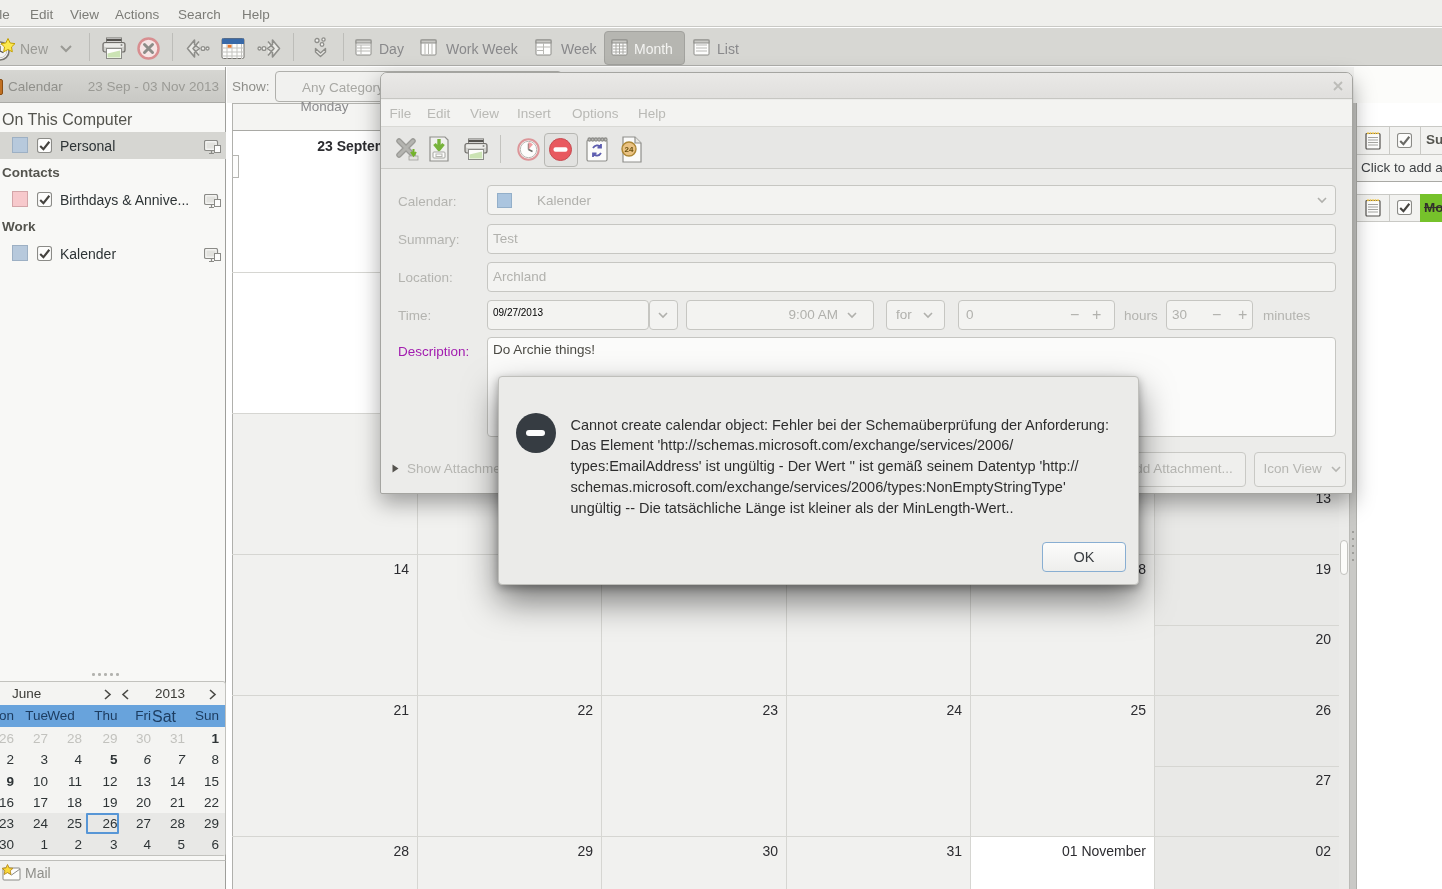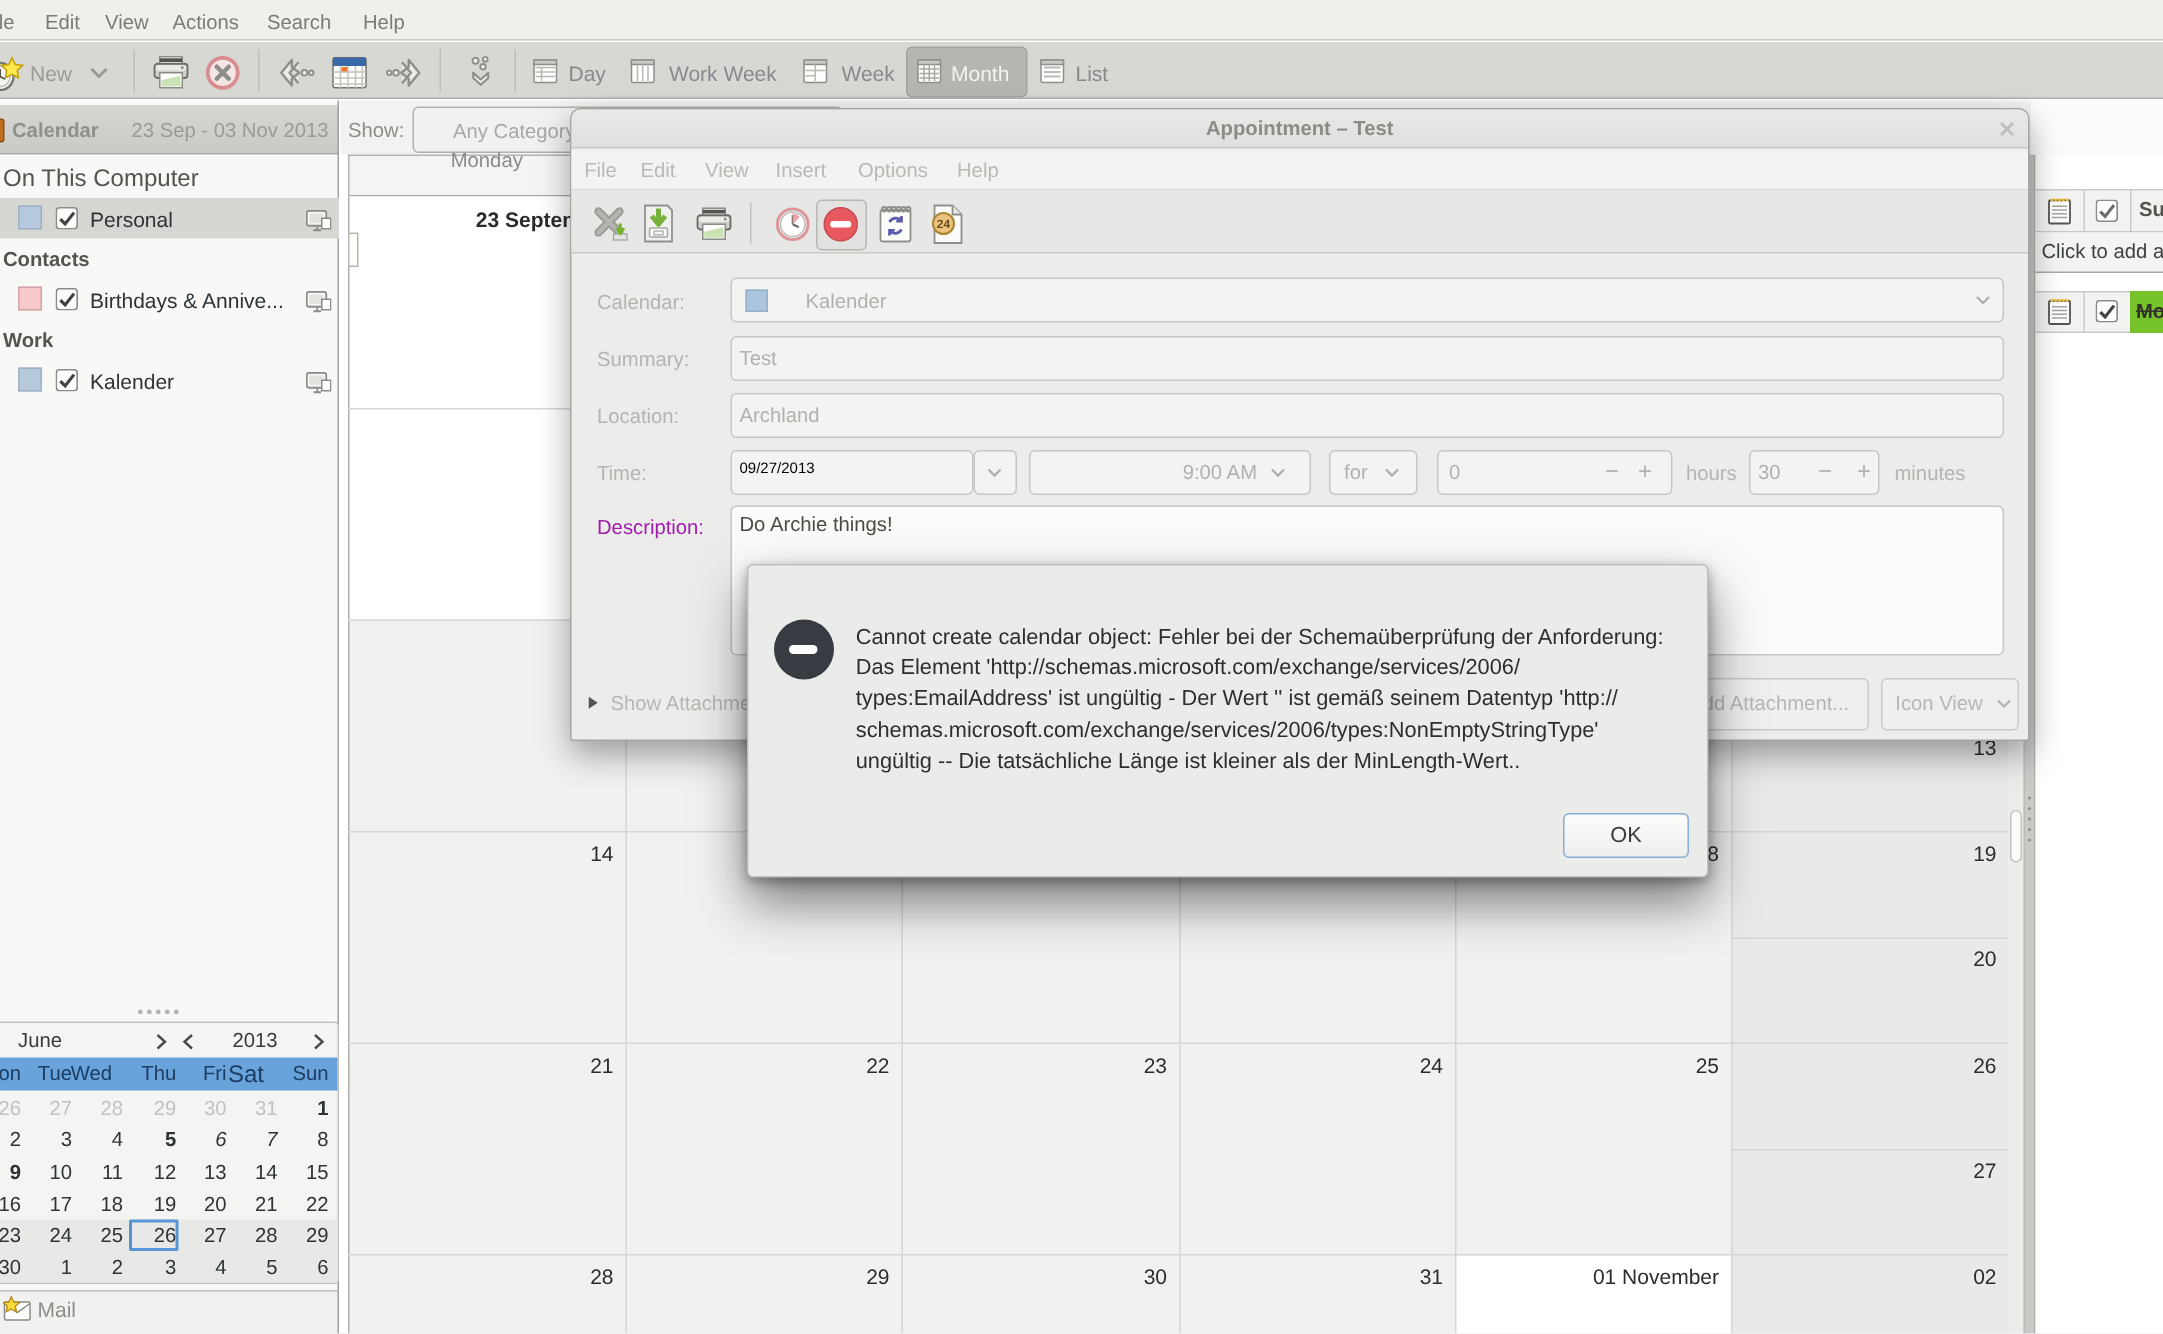--- a/index.html
+++ b/index.html
@@ -99,21 +99,21 @@
 <div class="ab" style="left:634px;top:41px;font-size:14px;color:#f3f3f1">Month</div>
 <svg class="ab" style="left:693px;top:39px" width="17" height="17" viewBox="0 0 17 17">
 <rect x="1" y="1" width="15" height="15" rx="1" fill="#fdfdfc" stroke="#8e8e8a"></rect>
 <rect x="1" y="1" width="15" height="3" fill="#c9c9c5" stroke="#8e8e8a"></rect>
       <path d="M3 6 H14 M3 9 H14 M3 12 H14" stroke="#b9b9b5" stroke-width="1.2"></path>
     </svg>
 <div class="ab" style="left:717px;top:41px;font-size:14px;color:#89898b">List</div>
 <div class="ab" style="left:0;top:67px;width:226px;height:822px;background:#f8f8f6;border-right:1px solid #9f9f9b"></div>
 <div class="ab" style="left:0;top:70px;width:226px;height:33px;background:linear-gradient(#d6d6d2,#c9c9c5);border-bottom:1px solid #aaaaa6;border-right:1px solid #9f9f9b"></div>
 <div class="ab" style="left:-13px;top:79px;width:16px;height:16px;background:#c17022;border:1px solid #8a4d12;border-radius:2px"></div>
-<div class="ab" style="left:8px;top:79px;font-size:13.5px;font-weight:bold;color:#90908b">Calendar</div>
+<div class="ab" style="left:8px;top:79px;font-size:13.5px;font-weight:normal;color:#90908b">Calendar</div>
 <div class="ab" style="left:0px;top:79px;width:219px;font-size:13.5px;color:#9b9b96;text-align:right">23 Sep - 03 Nov 2013</div>
 <div class="ab" style="left:2px;top:111px;font-size:16px;font-weight:normal;color:#54544e">On This Computer</div>
 <div class="ab" style="left:0;top:132px;width:226px;height:27px;background:#d6d6d2"></div>
 <div class="ab" style="left:12px;top:137px;width:16px;height:16px;background:#b7c9dc;border:1px solid #9db0c4"></div>
 <svg class="ab" style="left:37px;top:138px" width="15" height="15" viewBox="0 0 14 14">
 <rect x="0.5" y="0.5" width="13" height="13" rx="2" fill="#fdfdfc" stroke="#8b8b87"></rect>
       <path d="M3 7.5 L6 10.5 L11.5 3.5" stroke="#45433f" stroke-width="2" fill="none"></path>
     </svg>
 <div class="ab" style="left:60px;top:138px;font-size:14px;color:#2e3436">Personal</div>
 <svg class="ab" style="left:204px;top:140px" width="17" height="15" viewBox="0 0 17 15">
@@ -346,21 +346,20 @@
       </g>
 <path d="M3 6.5 H13 M3 9 H13 M3 11.5 H13 M3 14 H13" stroke="#a5a5a1" stroke-width="1"></path>
     </svg>
 <svg class="ab" style="left:1397px;top:200px" width="15" height="15" viewBox="0 0 14 14">
 <rect x="0.5" y="0.5" width="13" height="13" rx="2" fill="#fdfdfc" stroke="#8b8b87"></rect>
       <path d="M3 7.5 L6 10.5 L11.5 3.5" stroke="#45433f" stroke-width="2" fill="none"></path>
     </svg>
 <div class="ab" style="left:1424px;top:200px;font-size:13.5px;font-weight:bold;color:#33312c;text-decoration:line-through;white-space:nowrap">Monthly</div>
 <div class="ab" style="left:380px;top:72px;width:973px;height:422px;background:#ececea;border:1px solid #a5a5a1;border-radius:7px 7px 2px 2px;box-shadow:0 9px 22px rgba(0,0,0,0.35)"></div>
 <div class="ab" style="left:381px;top:73px;width:971px;height:26px;background:linear-gradient(#eae9e7,#e0dfdd);border-bottom:1px solid #c6c6c2;border-radius:6px 6px 0 0"></div>
-<div class="ab" style="left:381px;top:78px;width:971px;text-align:center;font-size:13.5px;font-weight:bold;color:#8c8c87">Appointment – Test</div>
 <svg class="ab" style="left:1331px;top:79px" width="14" height="14" viewBox="0 0 14 14">
       <path d="M3 3 L11 11 M11 3 L3 11" stroke="#bcbcb8" stroke-width="1.8"></path>
     </svg>
 <div class="ab" style="left:381px;top:99.5px;width:971px;height:27px;background:#f3f3f1;border-bottom:1px solid #d9d9d5"></div>
 <div class="ab" style="left:389.5px;top:106px;font-size:13.5px;color:#b9b9b5">File</div>
 <div class="ab" style="left:427px;top:106px;font-size:13.5px;color:#b9b9b5">Edit</div>
 <div class="ab" style="left:470px;top:106px;font-size:13.5px;color:#b9b9b5">View</div>
 <div class="ab" style="left:517px;top:106px;font-size:13.5px;color:#b9b9b5">Insert</div>
 <div class="ab" style="left:572px;top:106px;font-size:13.5px;color:#b9b9b5">Options</div>
 <div class="ab" style="left:638px;top:106px;font-size:13.5px;color:#b9b9b5">Help</div>

